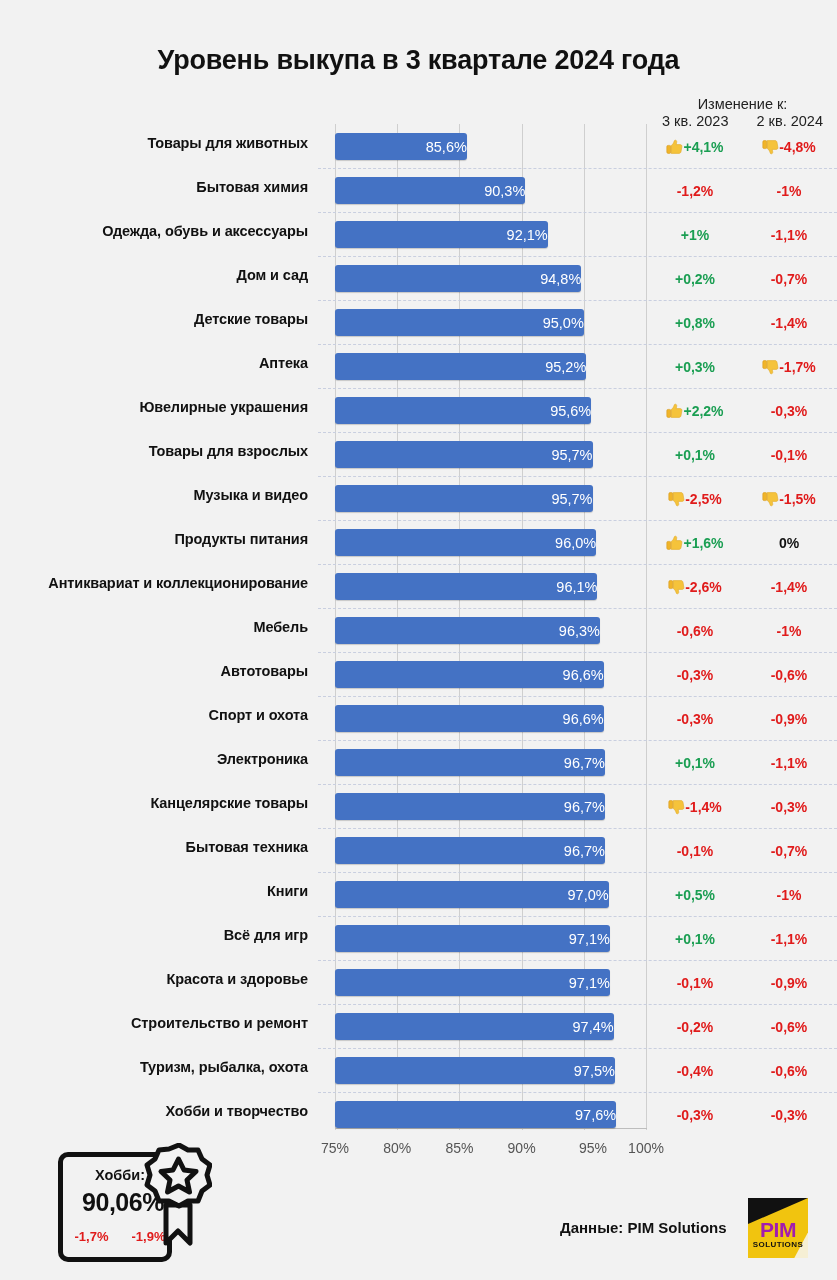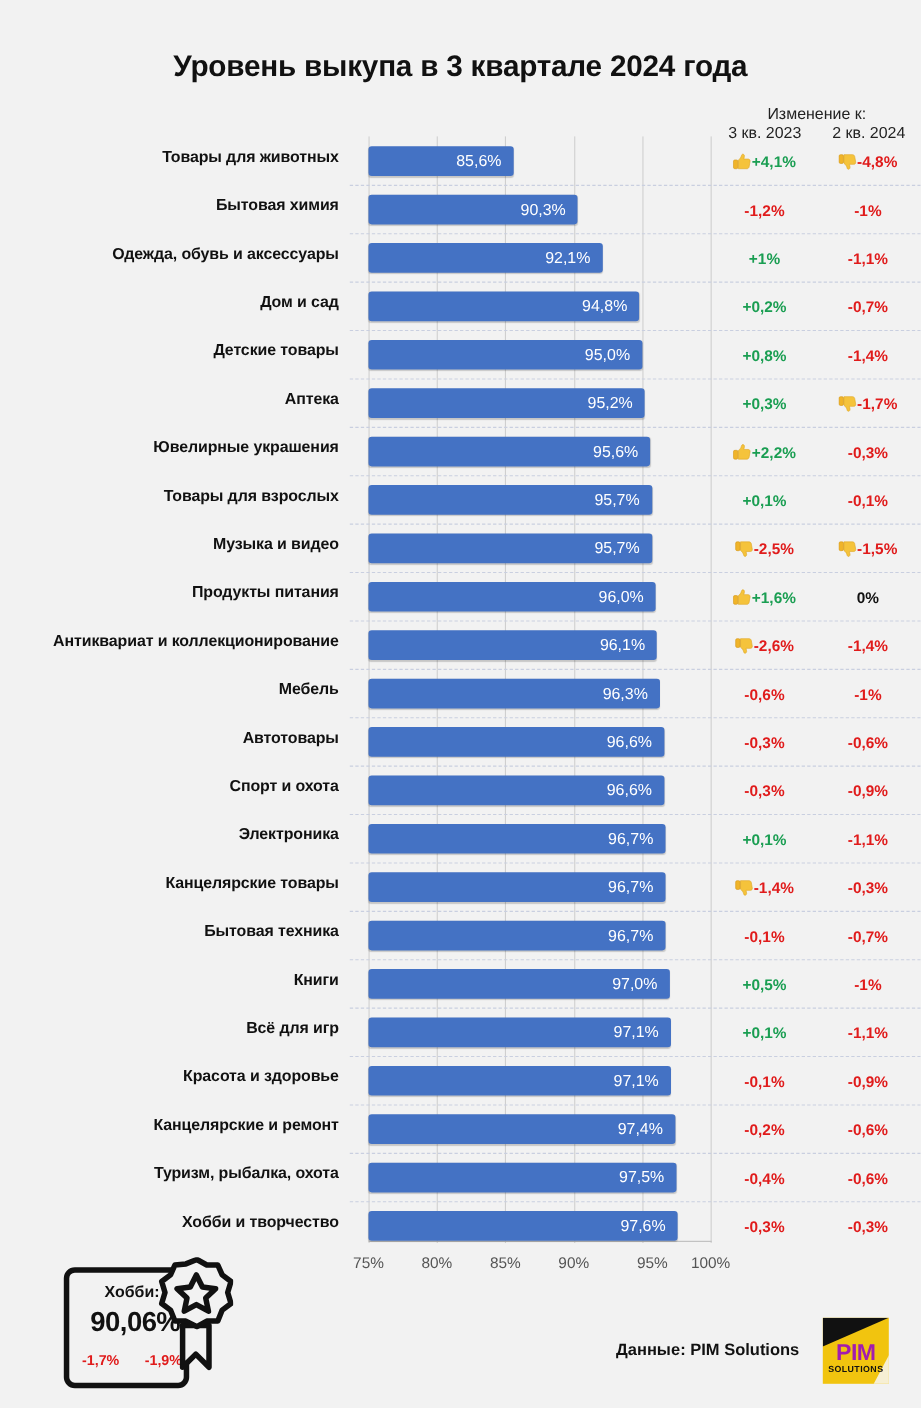--- a/index.html
+++ b/index.html
@@ -60,21 +60,21 @@
   }
   .bar {
     position: absolute; left: 335px; top: 9px; height: 27px;
     background: #4472c4;
     border-radius: 3px;
     box-shadow: 0 1px 1px rgba(0,0,0,0.18);
   }
   .bar-value {
     position: absolute; top: 13px; height: 20px; line-height: 20px;
     font-size: 14.5px; color: #ffffff; transform: translateX(-100%);
-    padding-right: 11px; white-space: nowrap;
+    white-space: nowrap;
   }
   .chg-cell {
     position: absolute; top: 12px; width: 94px; height: 22px;
     display: flex; align-items: center; justify-content: center;
     font-size: 14px; font-weight: bold; white-space: nowrap;
   }
   .chg-a { left: 648px; }
   .chg-b { left: 742px; }
   .chg-pos { color: #1a9e52; }
   .chg-neg { color: #e01b1b; }
@@ -438,21 +438,21 @@
         <div class="bar-value" style="left: 609.924px;">97,1%</div>
         <div class="chg-cell chg-a">
           <span class="chg-neg">-0,1%</span>
         </div>
         <div class="chg-cell chg-b">
           <span class="chg-neg">-0,9%</span>
         </div>
       </div>
       <div class="row" style="top: 1004px;">
         <div class="row-sep" style="top: 0px;"></div>
-        <div class="cat-label">Канцелярские и ремонт</div>
+        <div class="cat-label">Строительство и ремонт</div>
         <div class="bar" style="width: 278.656px;"></div>
         <div class="bar-value" style="left: 613.656px;">97,4%</div>
         <div class="chg-cell chg-a">
           <span class="chg-neg">-0,2%</span>
         </div>
         <div class="chg-cell chg-b">
           <span class="chg-neg">-0,6%</span>
         </div>
       </div>
       <div class="row" style="top: 1048px;">

